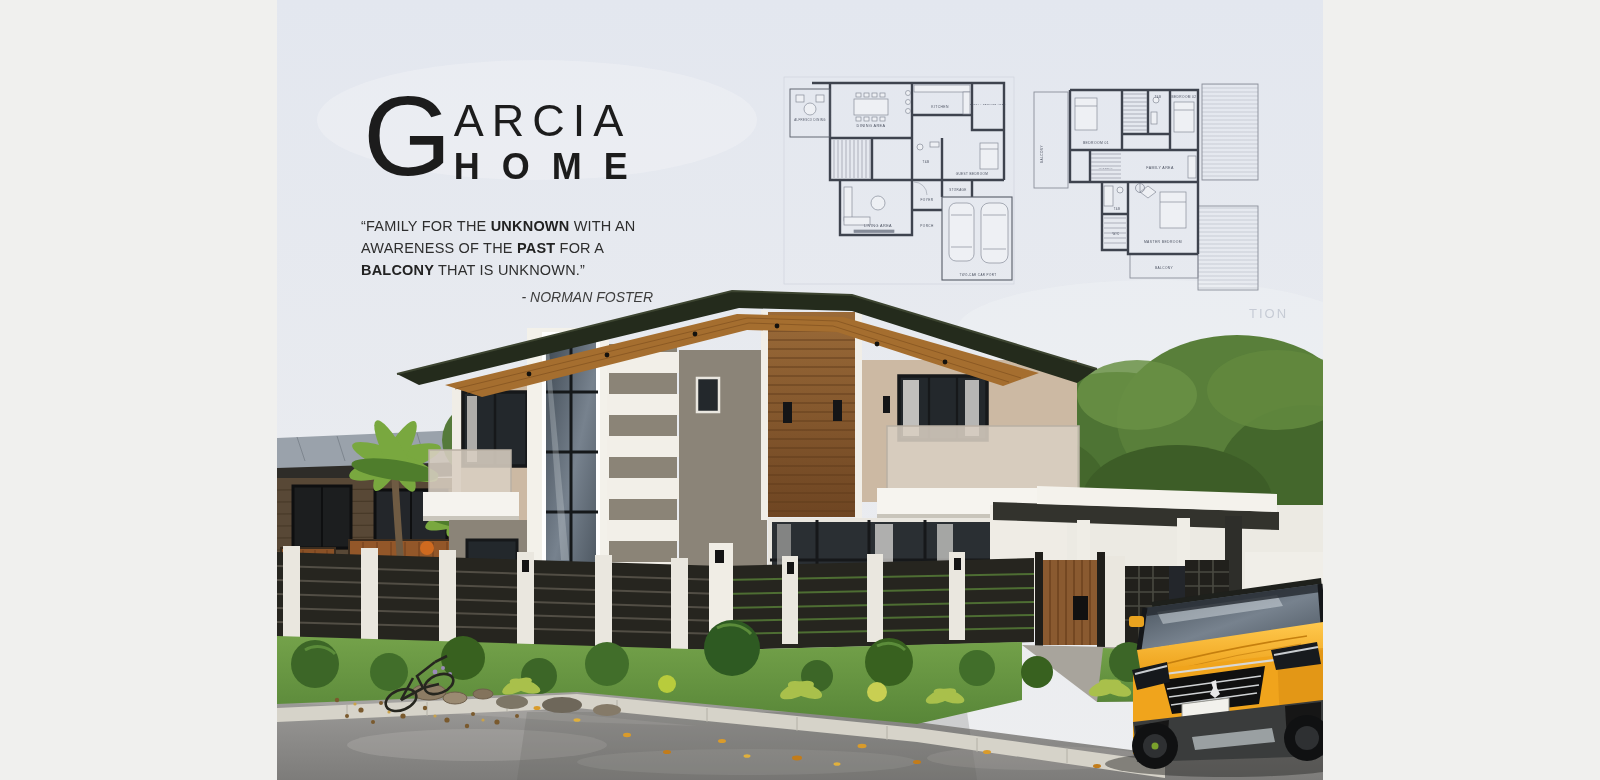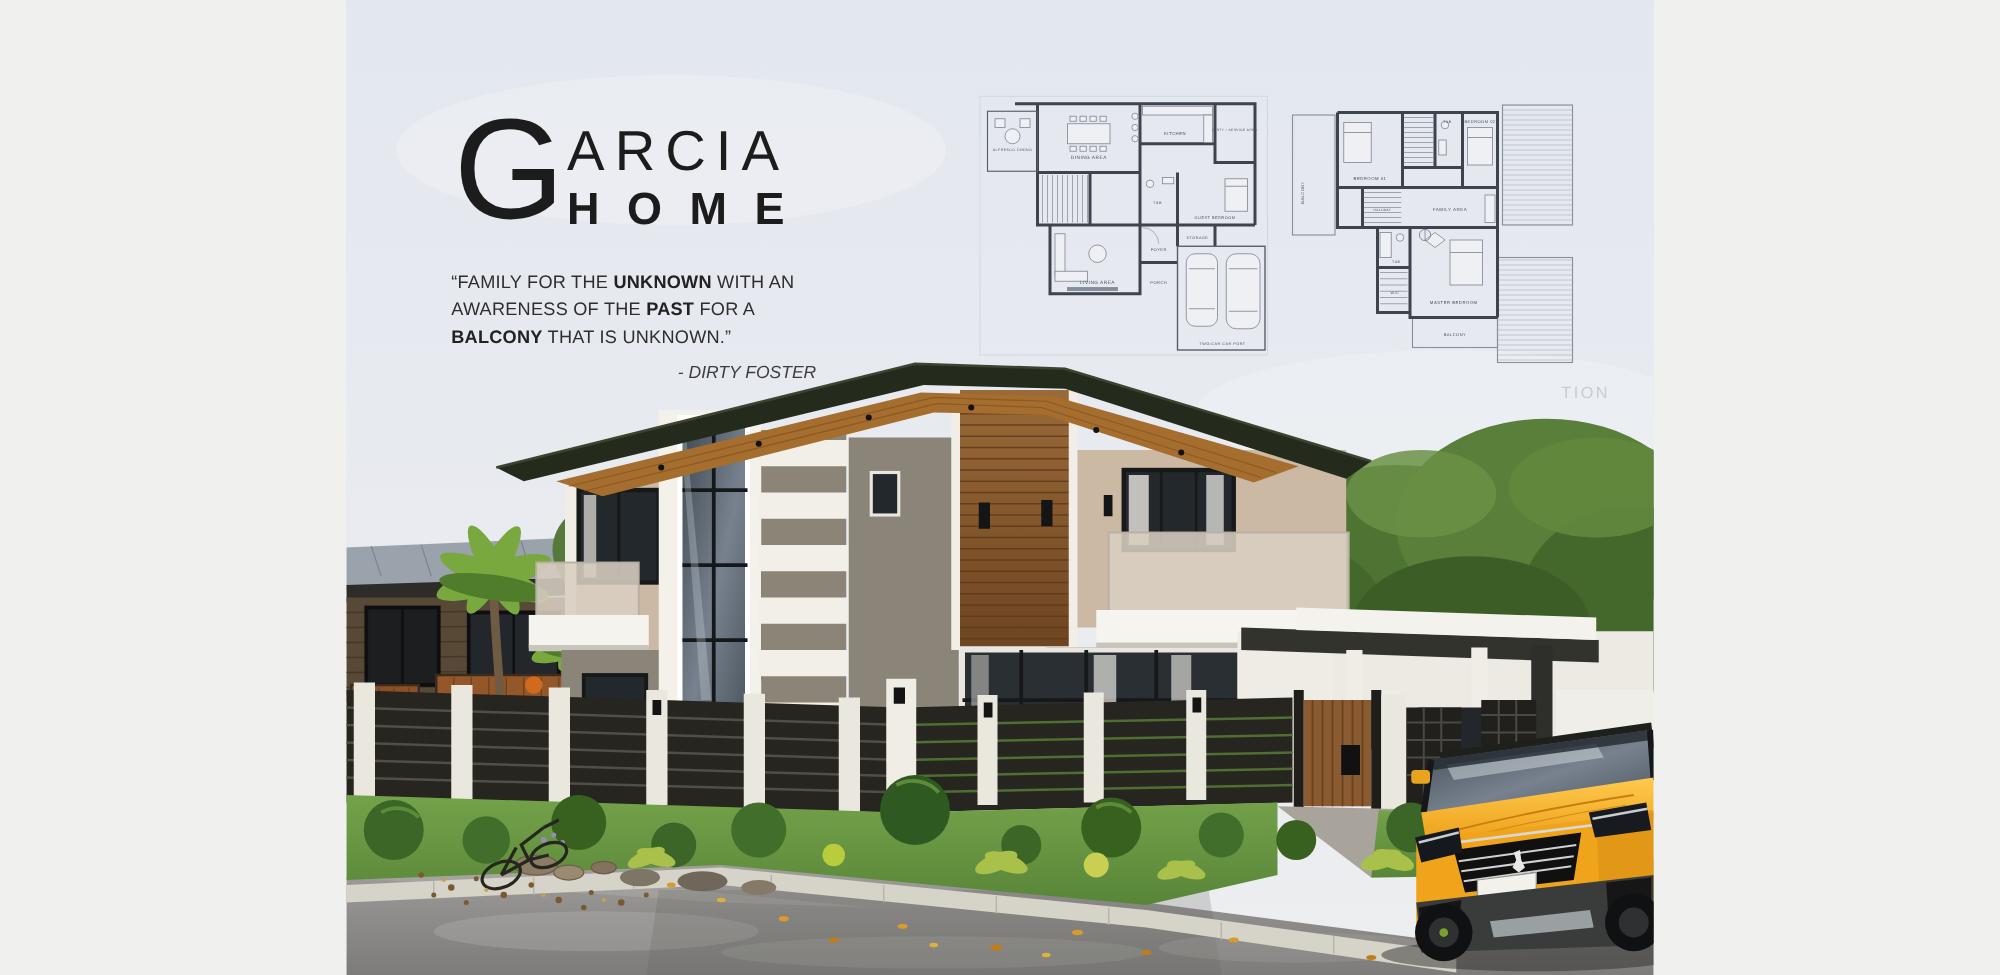--- a/index.html
+++ b/index.html
@@ -498,21 +498,21 @@
   <div class="brand">
     <span class="g">G</span>
     <span class="cols">
       <span class="l1">ARCIA</span>
       <span class="l2">HOME</span>
     </span>
   </div>
 
   <div class="quote">
     <p class="qt"><span>“FAMILY FOR THE </span><b>UNKNOWN</b><span> WITH AN AWARENESS OF THE </span><b>PAST</b><span> FOR A </span><b>BALCONY</b><span> THAT IS UNKNOWN.”</span></p>
-    <p class="attr">- DIRTY FOSTER</p>
+    <p class="attr">- NORMAN FOSTER</p>
   </div>
 
   <svg class="plan plan1" viewBox="0 0 235 212" width="235" height="212">
     <rect x="2" y="2" width="230" height="207" fill="none" stroke="#ccd1da" stroke-width="0.6"></rect>
     <g stroke="#3e434e" stroke-width="2.4" fill="none">
       <path d="M30,8 H222 V105 M48,8 V63 H130 M130,8 V160 H58 V105 H130 M190,8 V55 H222 M130,40 H190 M90,63 V105 M48,63 V105 H58 M160,63 V105 M130,105 H222 M160,105 V122 M190,105 V122 M130,135 H160 M58,160"></path>
     </g>
     <g stroke="#565b66" stroke-width="1.1" fill="none">
       <rect x="160" y="122" width="70" height="83"></rect>
       <rect x="8" y="14" width="40" height="48" stroke-width="0.9"></rect>

